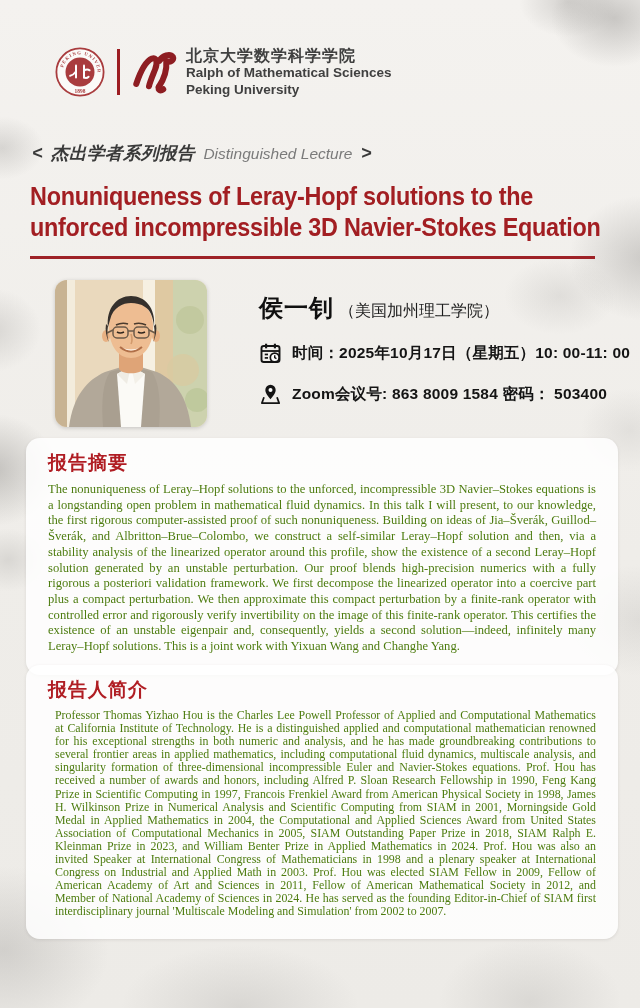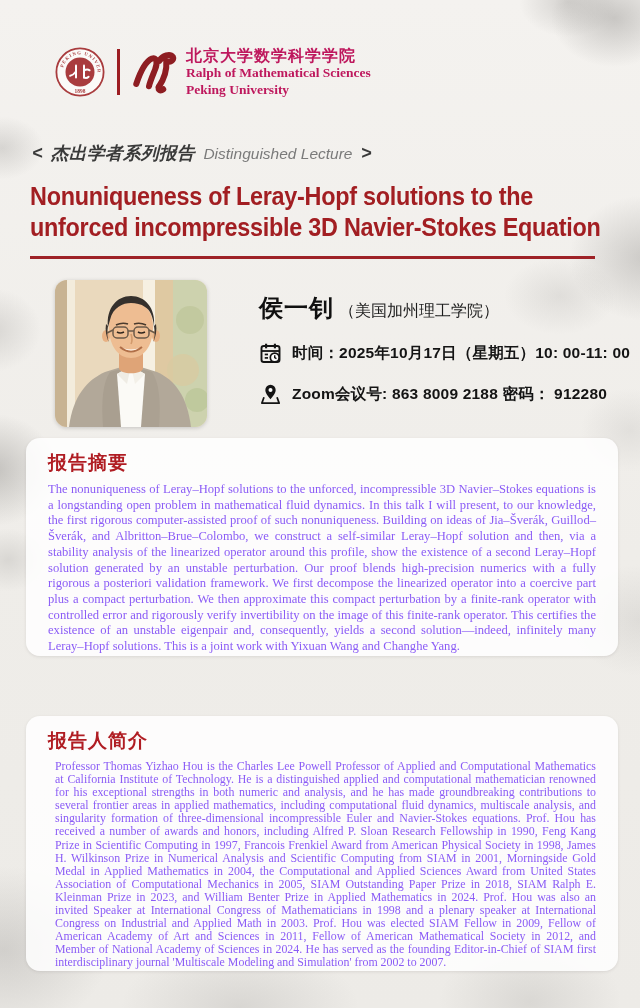--- a/index.html
+++ b/index.html
@@ -22,21 +22,21 @@
       radial-gradient(150px 120px at 4px 950px, rgba(145,143,140,.30), transparent 70%),
       radial-gradient(170px 90px at 240px 1008px, rgba(150,148,145,.24), transparent 70%),
       radial-gradient(130px 90px at 530px 1002px, rgba(150,148,145,.22), transparent 70%),
       radial-gradient(100px 80px at 640px 620px, rgba(150,148,145,.18), transparent 70%),
       radial-gradient(70px 60px at 630px 430px, rgba(150,148,145,.16), transparent 70%),
       linear-gradient(180deg,#f4f2ef 0%,#efede9 55%,#edebe7 100%);
   }
   
   .header{position:absolute;left:55px;top:46px;display:flex;align-items:center;}
   .divider{width:3px;height:46px;background:#9c1d22;margin:0 11px 0 12px;}
-  .org{color:#be185d;margin-left:7px;font-family:Liberation Serif, serif;}
+  .org{color:#404040;margin-left:7px;}
   .org .cn{font-size:16px;font-weight:700;letter-spacing:1px;line-height:19px;}
   .org .en{font-size:13.5px;font-weight:700;line-height:16.5px;}
   
   .series{position:absolute;left:32px;top:141px;font-style:italic;white-space:nowrap;}
   .series .br{font-weight:700;color:#3a3a3a;font-size:18px;}
   .series .cn{font-weight:700;color:#3a3a3a;font-size:17.5px;letter-spacing:.5px;margin:0 4px;}
   .series .en{color:#7a7a7a;font-size:15.5px;margin-right:4px;}
   
   .title{
     position:absolute;left:30px;top:181px;width:670px;margin:0;
@@ -56,33 +56,33 @@
   .name{font-size:24px;font-weight:800;color:#101010;letter-spacing:1px;}
   .affil{font-size:16px;color:#1c1c1c;margin-left:5px;font-weight:500;}
   .info{display:flex;align-items:center;margin-top:18px;white-space:nowrap;}
   .info .txt{font-size:15.5px;font-weight:700;color:#141414;margin-left:10px;letter-spacing:.2px;text-align:center;}
   .info:first-of-type{margin-top:26px;}
   
   .panel{
     position:absolute;left:26px;width:548px;
     background:rgba(255,255,255,.84);border-radius:14px;
     box-shadow:0 1px 3px rgba(120,118,115,.18);
-    padding:10px 22px 1px;
+    padding:10px 22px 20px;
   }
   .panel h2{
     margin:2px 0 6px;font-size:19px;font-weight:800;color:#b01d23;letter-spacing:1px;
     font-family:"Liberation Sans","DejaVu Sans",sans-serif;
   }
   .panel p{
-    margin:0;text-align:justify;color:#8b5cf6;
+    margin:0;text-align:justify;color:#4d7c0f;
     font-family:"Liberation Serif","DejaVu Serif",serif;
   }
   .abstract{top:438px;}
   .abstract p{font-size:12.6px;line-height:15.7px;}
-  .bio{top:716px;}
+  .bio{top:665px;}
   .bio p{font-size:11.9px;line-height:13.1px;margin-left:7px;}
 </style>
 </head>
 <body>
 
 <div class="poster">
   <div class="texture"></div>
 
   <div class="header">
     <svg width="50" height="50" viewBox="0 0 50 50">
@@ -198,21 +198,21 @@
           <path d="M16.4 13.9 v2.4 l1.8 1.1" fill="none" stroke="#141414" stroke-width="1.5"></path>
         </svg>
         <span class="txt">时间：2025年10月17日（星期五）10: 00-11: 00</span>
       </div>
       <div class="info">
         <svg width="23" height="23" viewBox="0 0 24 24">
           <path d="M5.2 14.8 L3 21 H21 L18.8 14.8" fill="none" stroke="#141414" stroke-width="1.8" stroke-linejoin="round"></path>
           <path d="M12 1.8 a5.4 5.4 0 0 1 5.4 5.4 c0 3.6 -3.3 6.9 -5.4 9.8 c-2.1 -2.9 -5.4 -6.2 -5.4 -9.8 A5.4 5.4 0 0 1 12 1.8 Z" fill="#141414"></path>
           <circle cx="12" cy="7.3" r="2.1" fill="#fff"></circle>
         </svg>
-        <span class="txt">Zoom会议号: 863 8009 2188 密码： 912280</span>
+        <span class="txt">Zoom会议号: 863 8009 1584 密码： 503400</span>
       </div>
     </div>
   </div>
 
   <section class="panel abstract">
     <h2>报告摘要</h2>
     <p>The nonuniqueness of Leray–Hopf solutions to the unforced, incompressible 3D Navier–Stokes equations is a longstanding open problem in mathematical fluid dynamics. In this talk I will present, to our knowledge, the first rigorous computer-assisted proof of such nonuniqueness. Building on ideas of Jia–Šverák, Guillod–Šverák, and Albritton–Brue–Colombo, we construct a self-similar Leray–Hopf solution and then, via a stability analysis of the linearized operator around this profile, show the existence of a second Leray–Hopf solution generated by an unstable perturbation. Our proof blends high-precision numerics with a fully rigorous a posteriori validation framework. We first decompose the linearized operator into a coercive part plus a compact perturbation. We then approximate this compact perturbation by a finite-rank operator with controlled error and rigorously verify invertibility on the image of this finite-rank operator. This certifies the existence of an unstable eigenpair and, consequently, yields a second solution—indeed, infinitely many Leray–Hopf solutions. This is a joint work with Yixuan Wang and Changhe Yang.</p>
   </section>
 
   <section class="panel bio">

